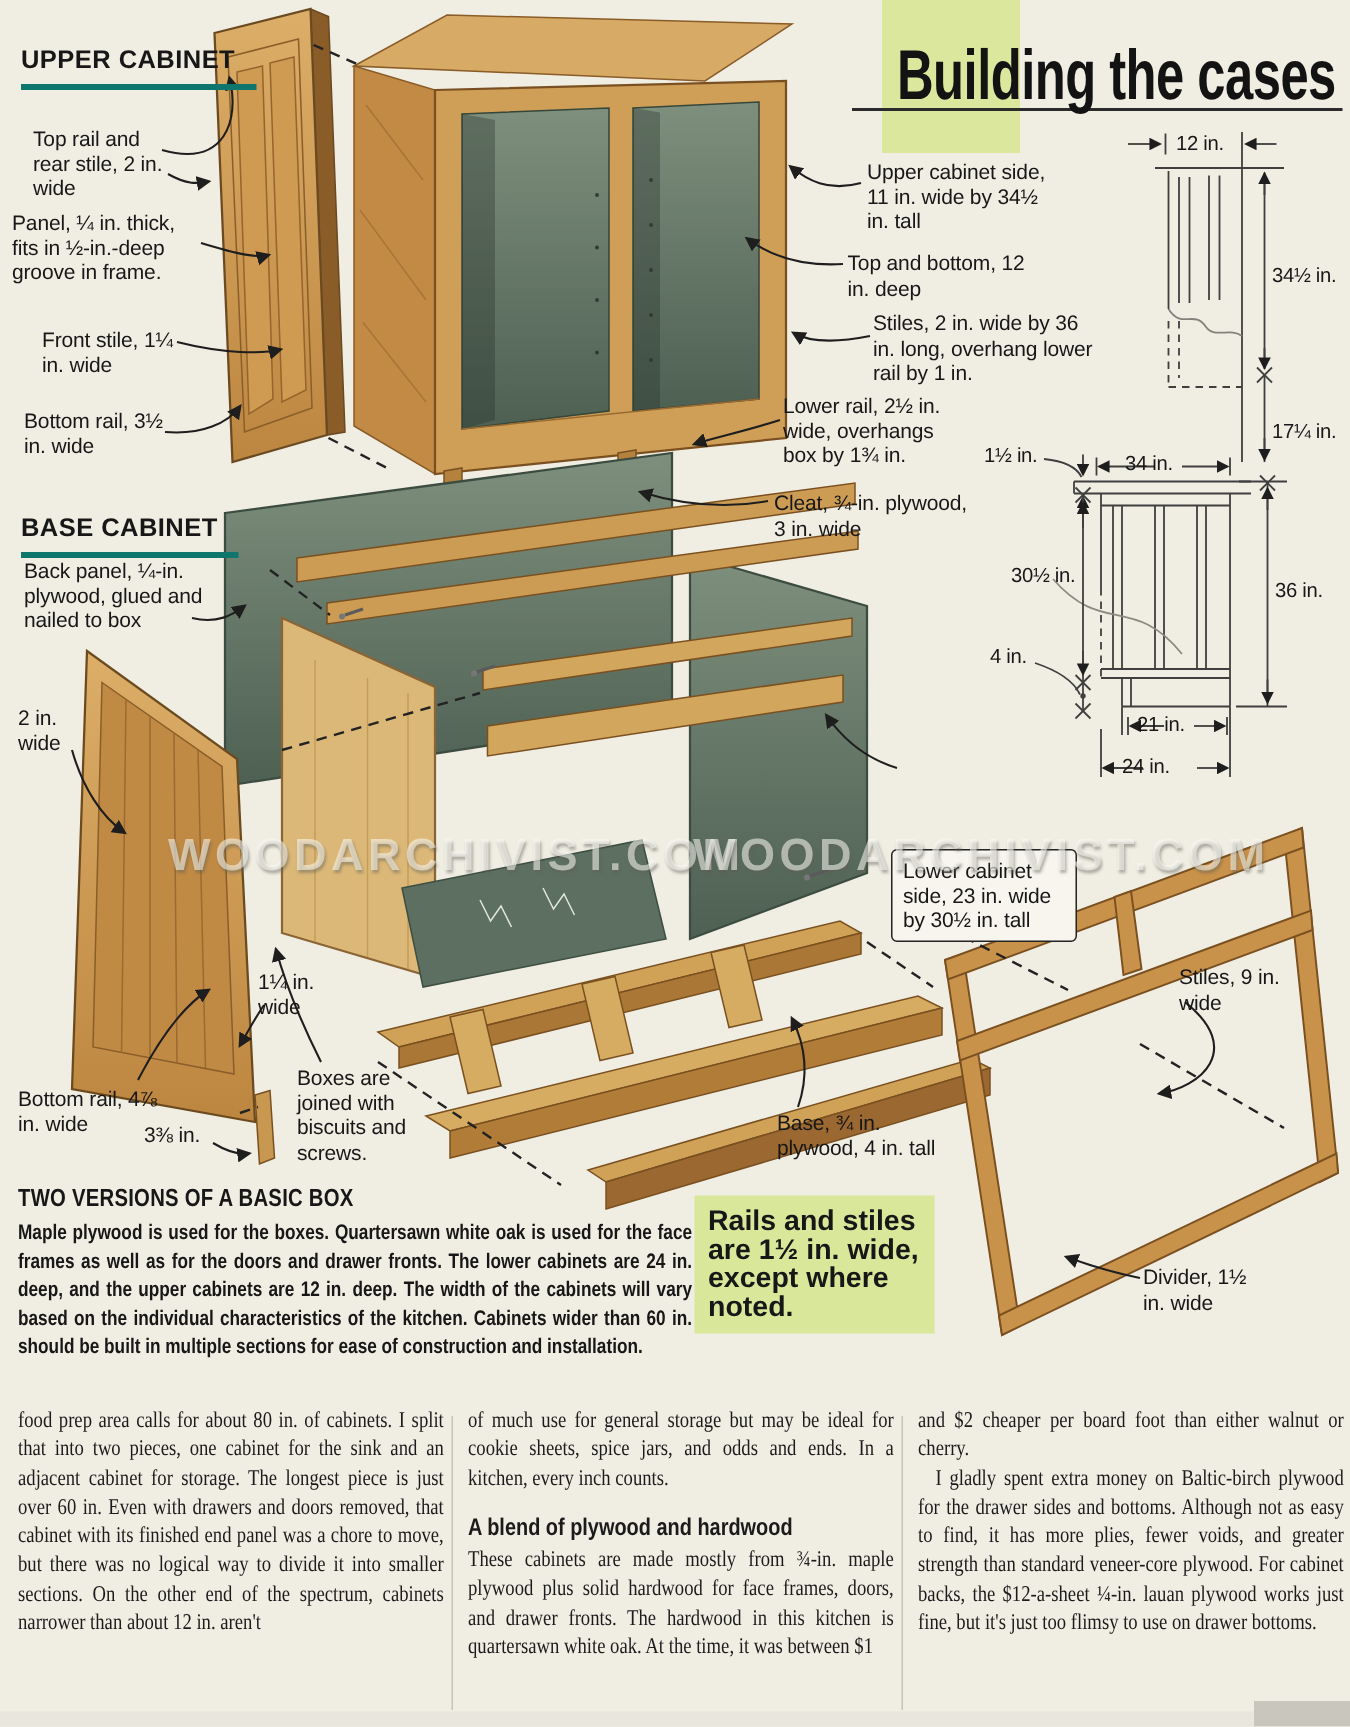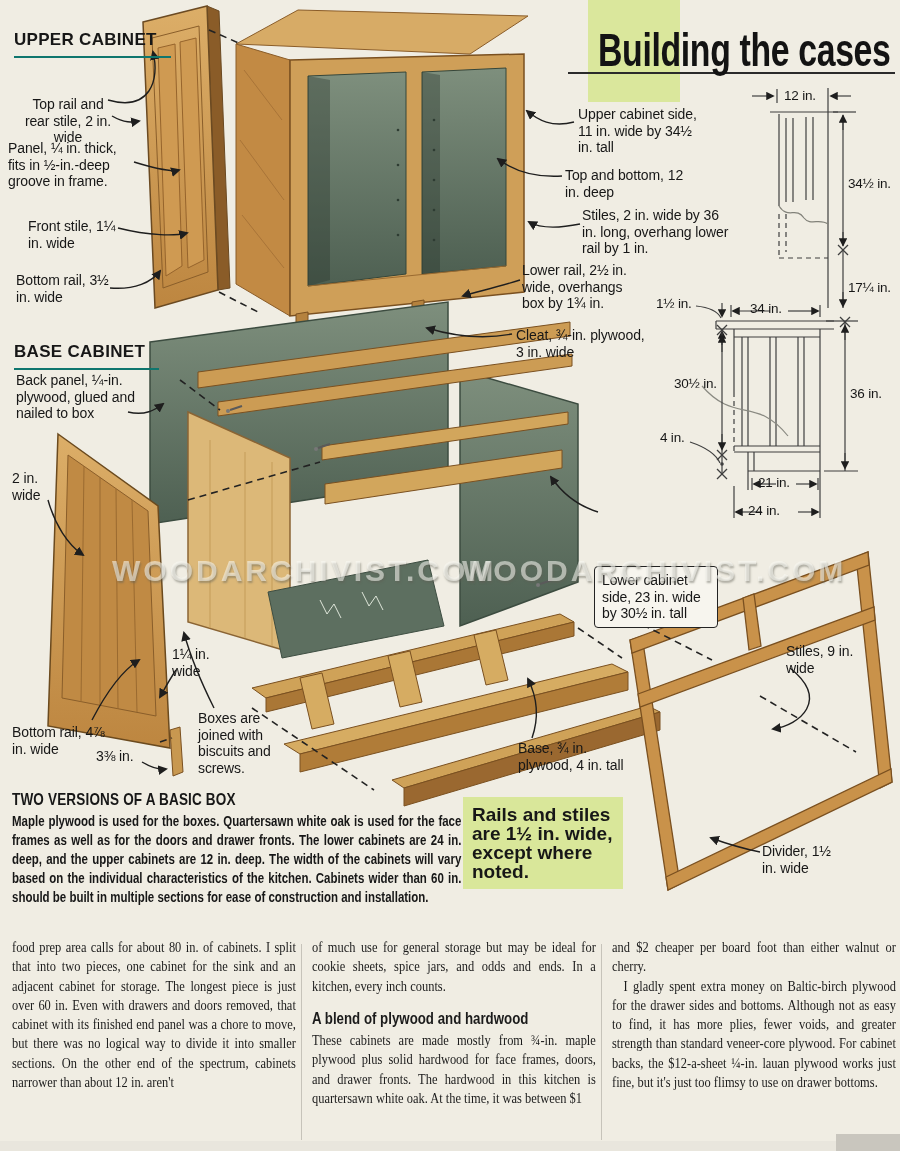--- a/index.html
+++ b/index.html
@@ -3,21 +3,21 @@
 <meta charset="utf-8">
 <style>
   html,body{margin:0;padding:0;background:#e8e5dc;}
   .page{position:relative;width:900px;height:1151px;background:#f0ede3;overflow:hidden;
         font-family:"Liberation Sans","DejaVu Sans",sans-serif;color:#171717;}
   .art{position:absolute;left:0;top:0;z-index:1;}
   .hl{position:absolute;z-index:0;background:#dae79c;}
   .label{position:absolute;z-index:3;font-size:14px;line-height:1.18;letter-spacing:-.1px;}
   .dim{position:absolute;z-index:3;font-size:13.5px;white-space:nowrap;letter-spacing:-.2px;}
   .sec-head{position:absolute;z-index:3;font-weight:700;font-size:17px;letter-spacing:.3px;
-            border-bottom:2px solid #0f766e;padding:0 14px 6px 0;}
+            border-bottom:4px solid #0f766e;padding:0 14px 6px 0;}
   .title{position:absolute;z-index:3;font-weight:700;font-size:47px;line-height:1;letter-spacing:-.5px;
          white-space:nowrap;transform:scaleX(.72);transform-origin:0 0;color:#131313;}
   .title-rule{position:absolute;z-index:2;height:2px;background:#2b2b2b;}
   .boxed{background:#f7f5ee;border:1.5px solid #232323;border-radius:4px;padding:5px 7px;}
   .note{position:absolute;z-index:3;background:#d9e79a;padding:8px 9px;font-weight:700;
         font-size:19px;line-height:19px;}
   .sidebar{position:absolute;z-index:3;width:548px;transform:scaleX(.82);transform-origin:0 0;
            font-weight:700;font-size:14px;line-height:19px;text-align:justify;}
   .sidebar h3{margin:0 0 3px 0;font-size:16.5px;letter-spacing:.2px;}
   .sidebar p{margin:0;}
@@ -270,21 +270,21 @@
     </g>
   </svg>
 
   <div class="title" style="left:598px;top:26px;">Building the cases</div>
   <div class="title-rule" style="left:568px;top:72px;width:327px;"></div>
 
   <div class="watermark" style="left:112px;top:554px;">WOODARCHIVIST.COM</div>
   <div class="watermark" style="left:462px;top:554px;">WOODARCHIVIST.COM</div>
 
   <div class="sec-head" style="left:14px;top:30px;">UPPER CABINET</div>
-  <div class="label" style="left:22px;top:96px;width:92px;text-align:center;">Top rail and rear stile, 2 in. wide</div>
+  <div class="label" style="left:22px;top:84px;width:92px;">Top rail and rear stile, 2 in. wide</div>
   <div class="label" style="left:8px;top:140px;width:128px;">Panel, ¼ in. thick, fits in ½-in.-deep groove in frame.</div>
   <div class="label" style="left:28px;top:218px;width:90px;">Front stile, 1¼ in. wide</div>
   <div class="label" style="left:16px;top:272px;width:96px;">Bottom rail, 3½ in. wide</div>
   <div class="label" style="left:578px;top:106px;width:122px;">Upper cabinet side, 11 in. wide by 34½ in. tall</div>
   <div class="label" style="left:565px;top:167px;width:120px;">Top and bottom, 12 in. deep</div>
   <div class="label" style="left:582px;top:207px;width:150px;">Stiles, 2 in. wide by 36 in. long, overhang lower rail by 1 in.</div>
   <div class="label" style="left:522px;top:262px;width:116px;">Lower rail, 2½ in. wide, overhangs box by 1¾ in.</div>
   <div class="dim" style="left:784px;top:88px;">12 in.</div>
   <div class="dim" style="left:848px;top:176px;">34½ in.</div>
   <div class="dim" style="left:848px;top:280px;">17¼ in.</div>

